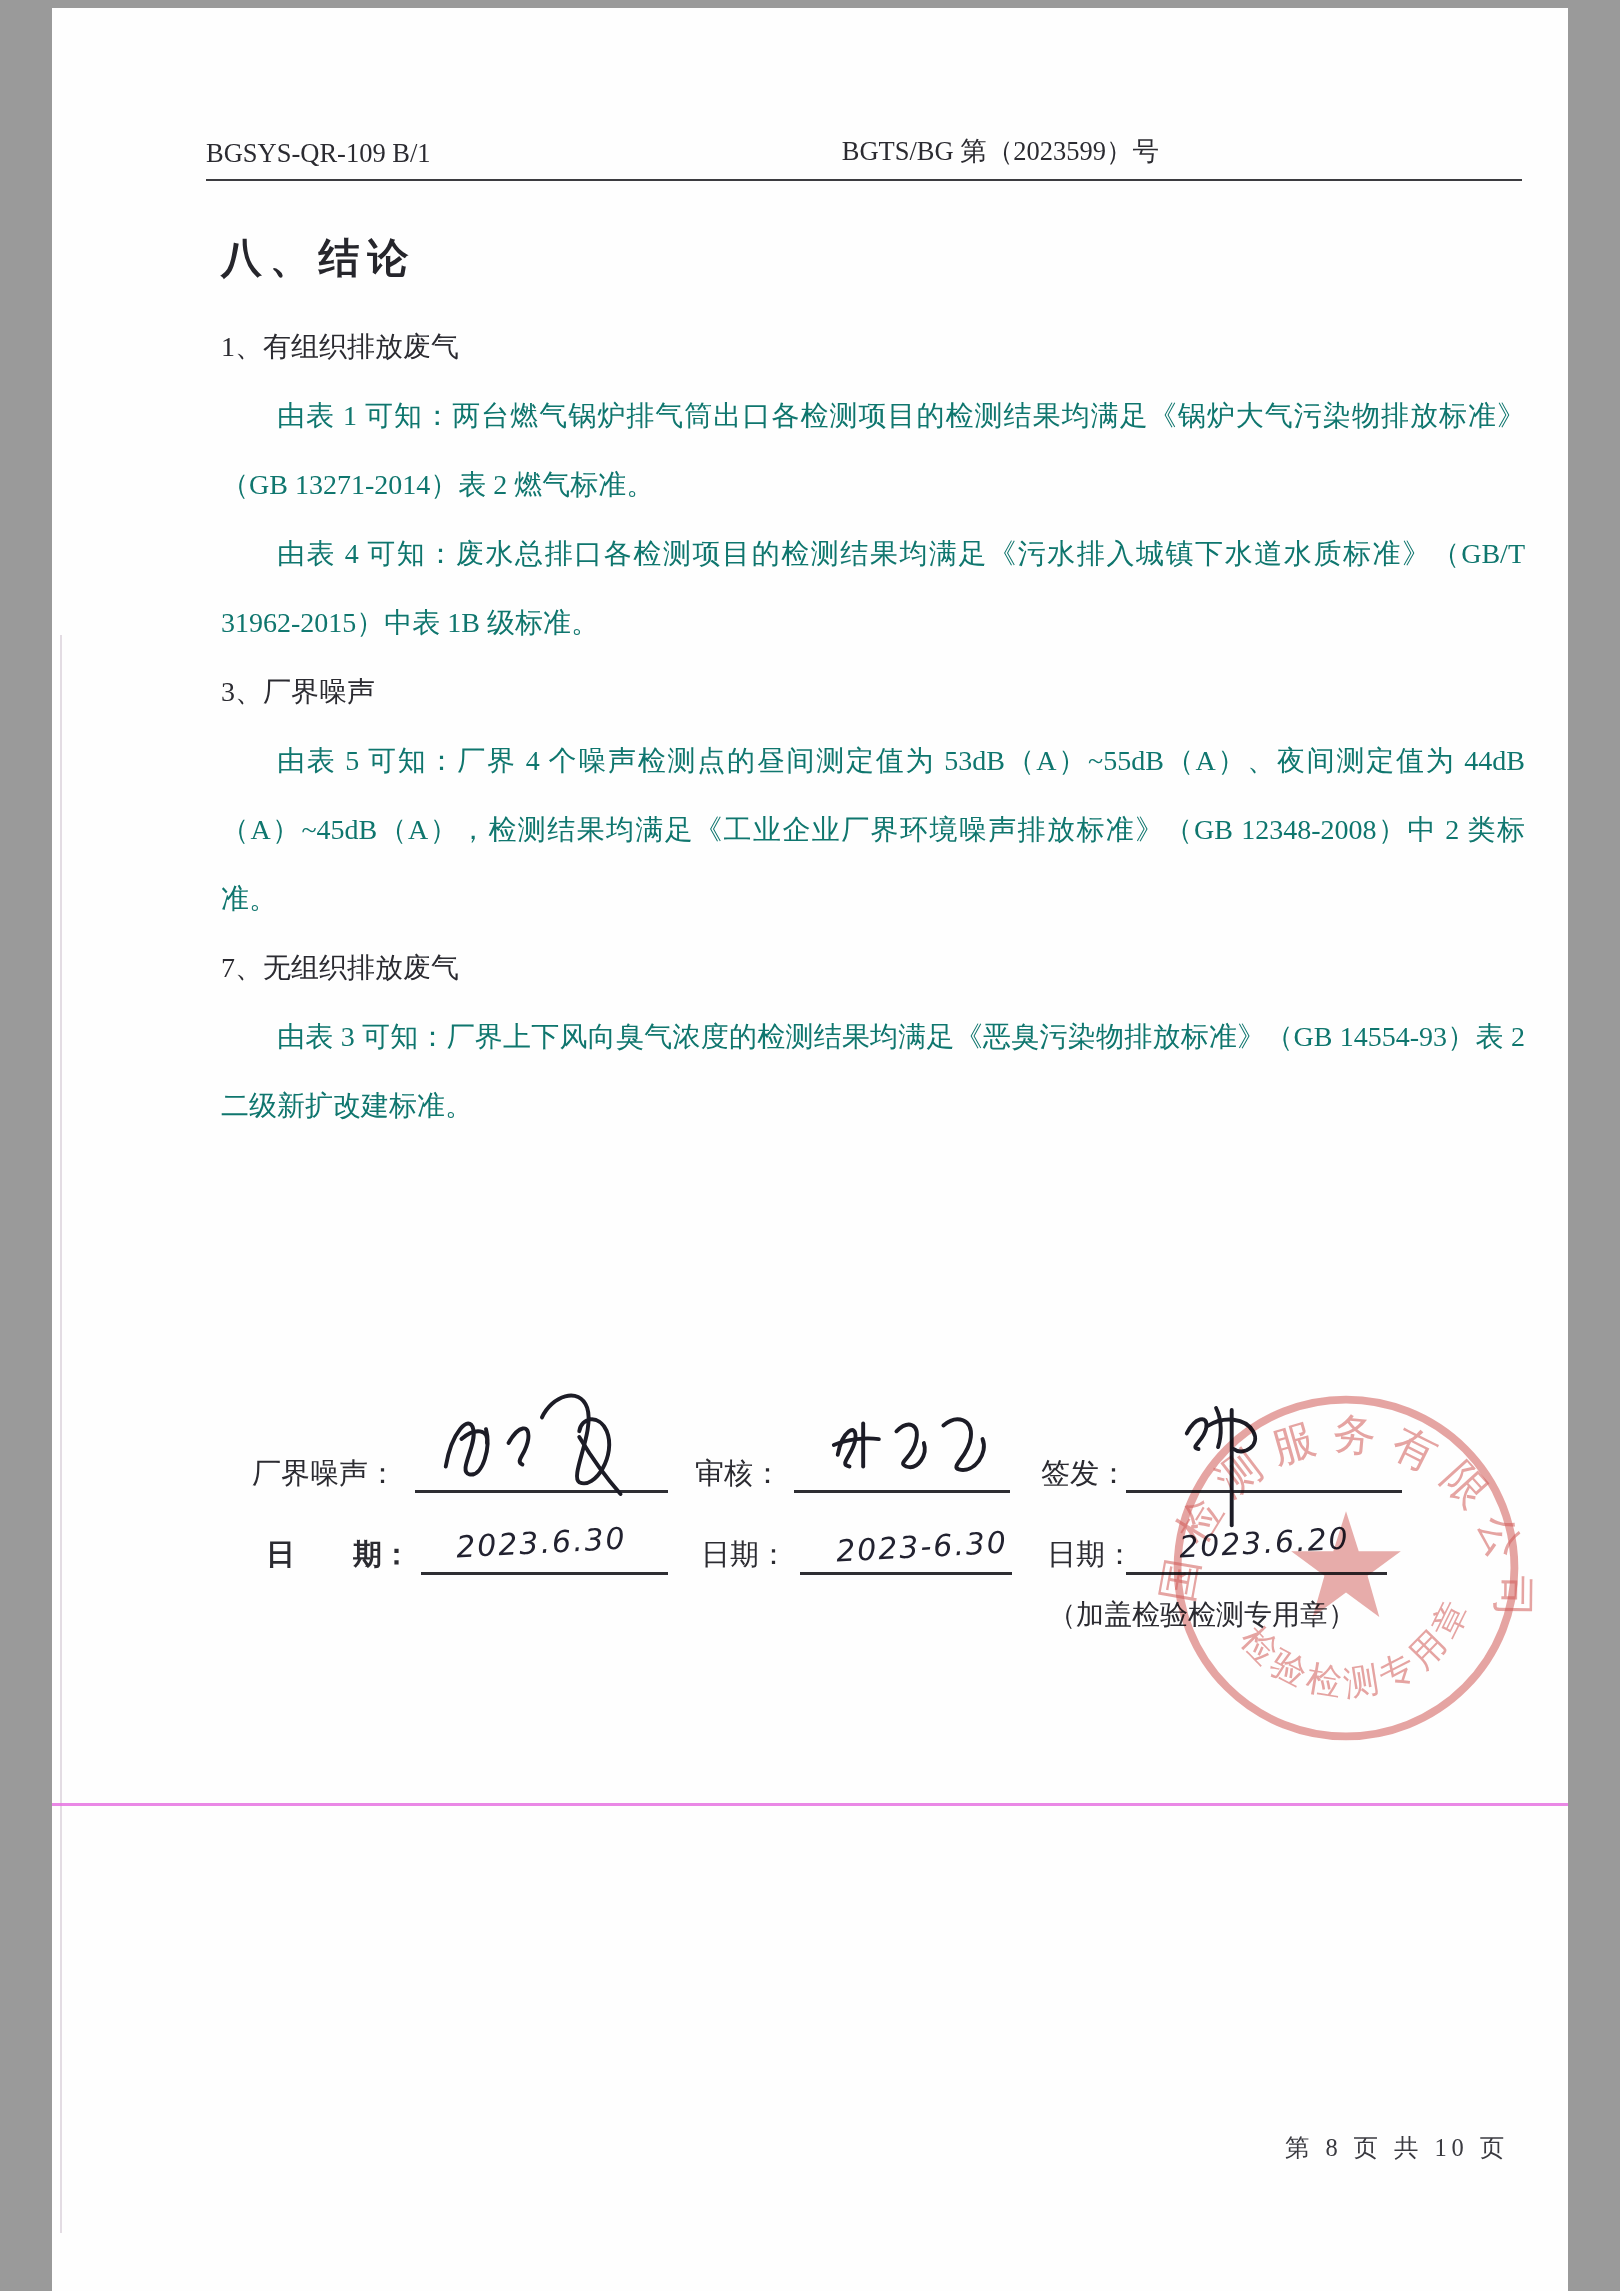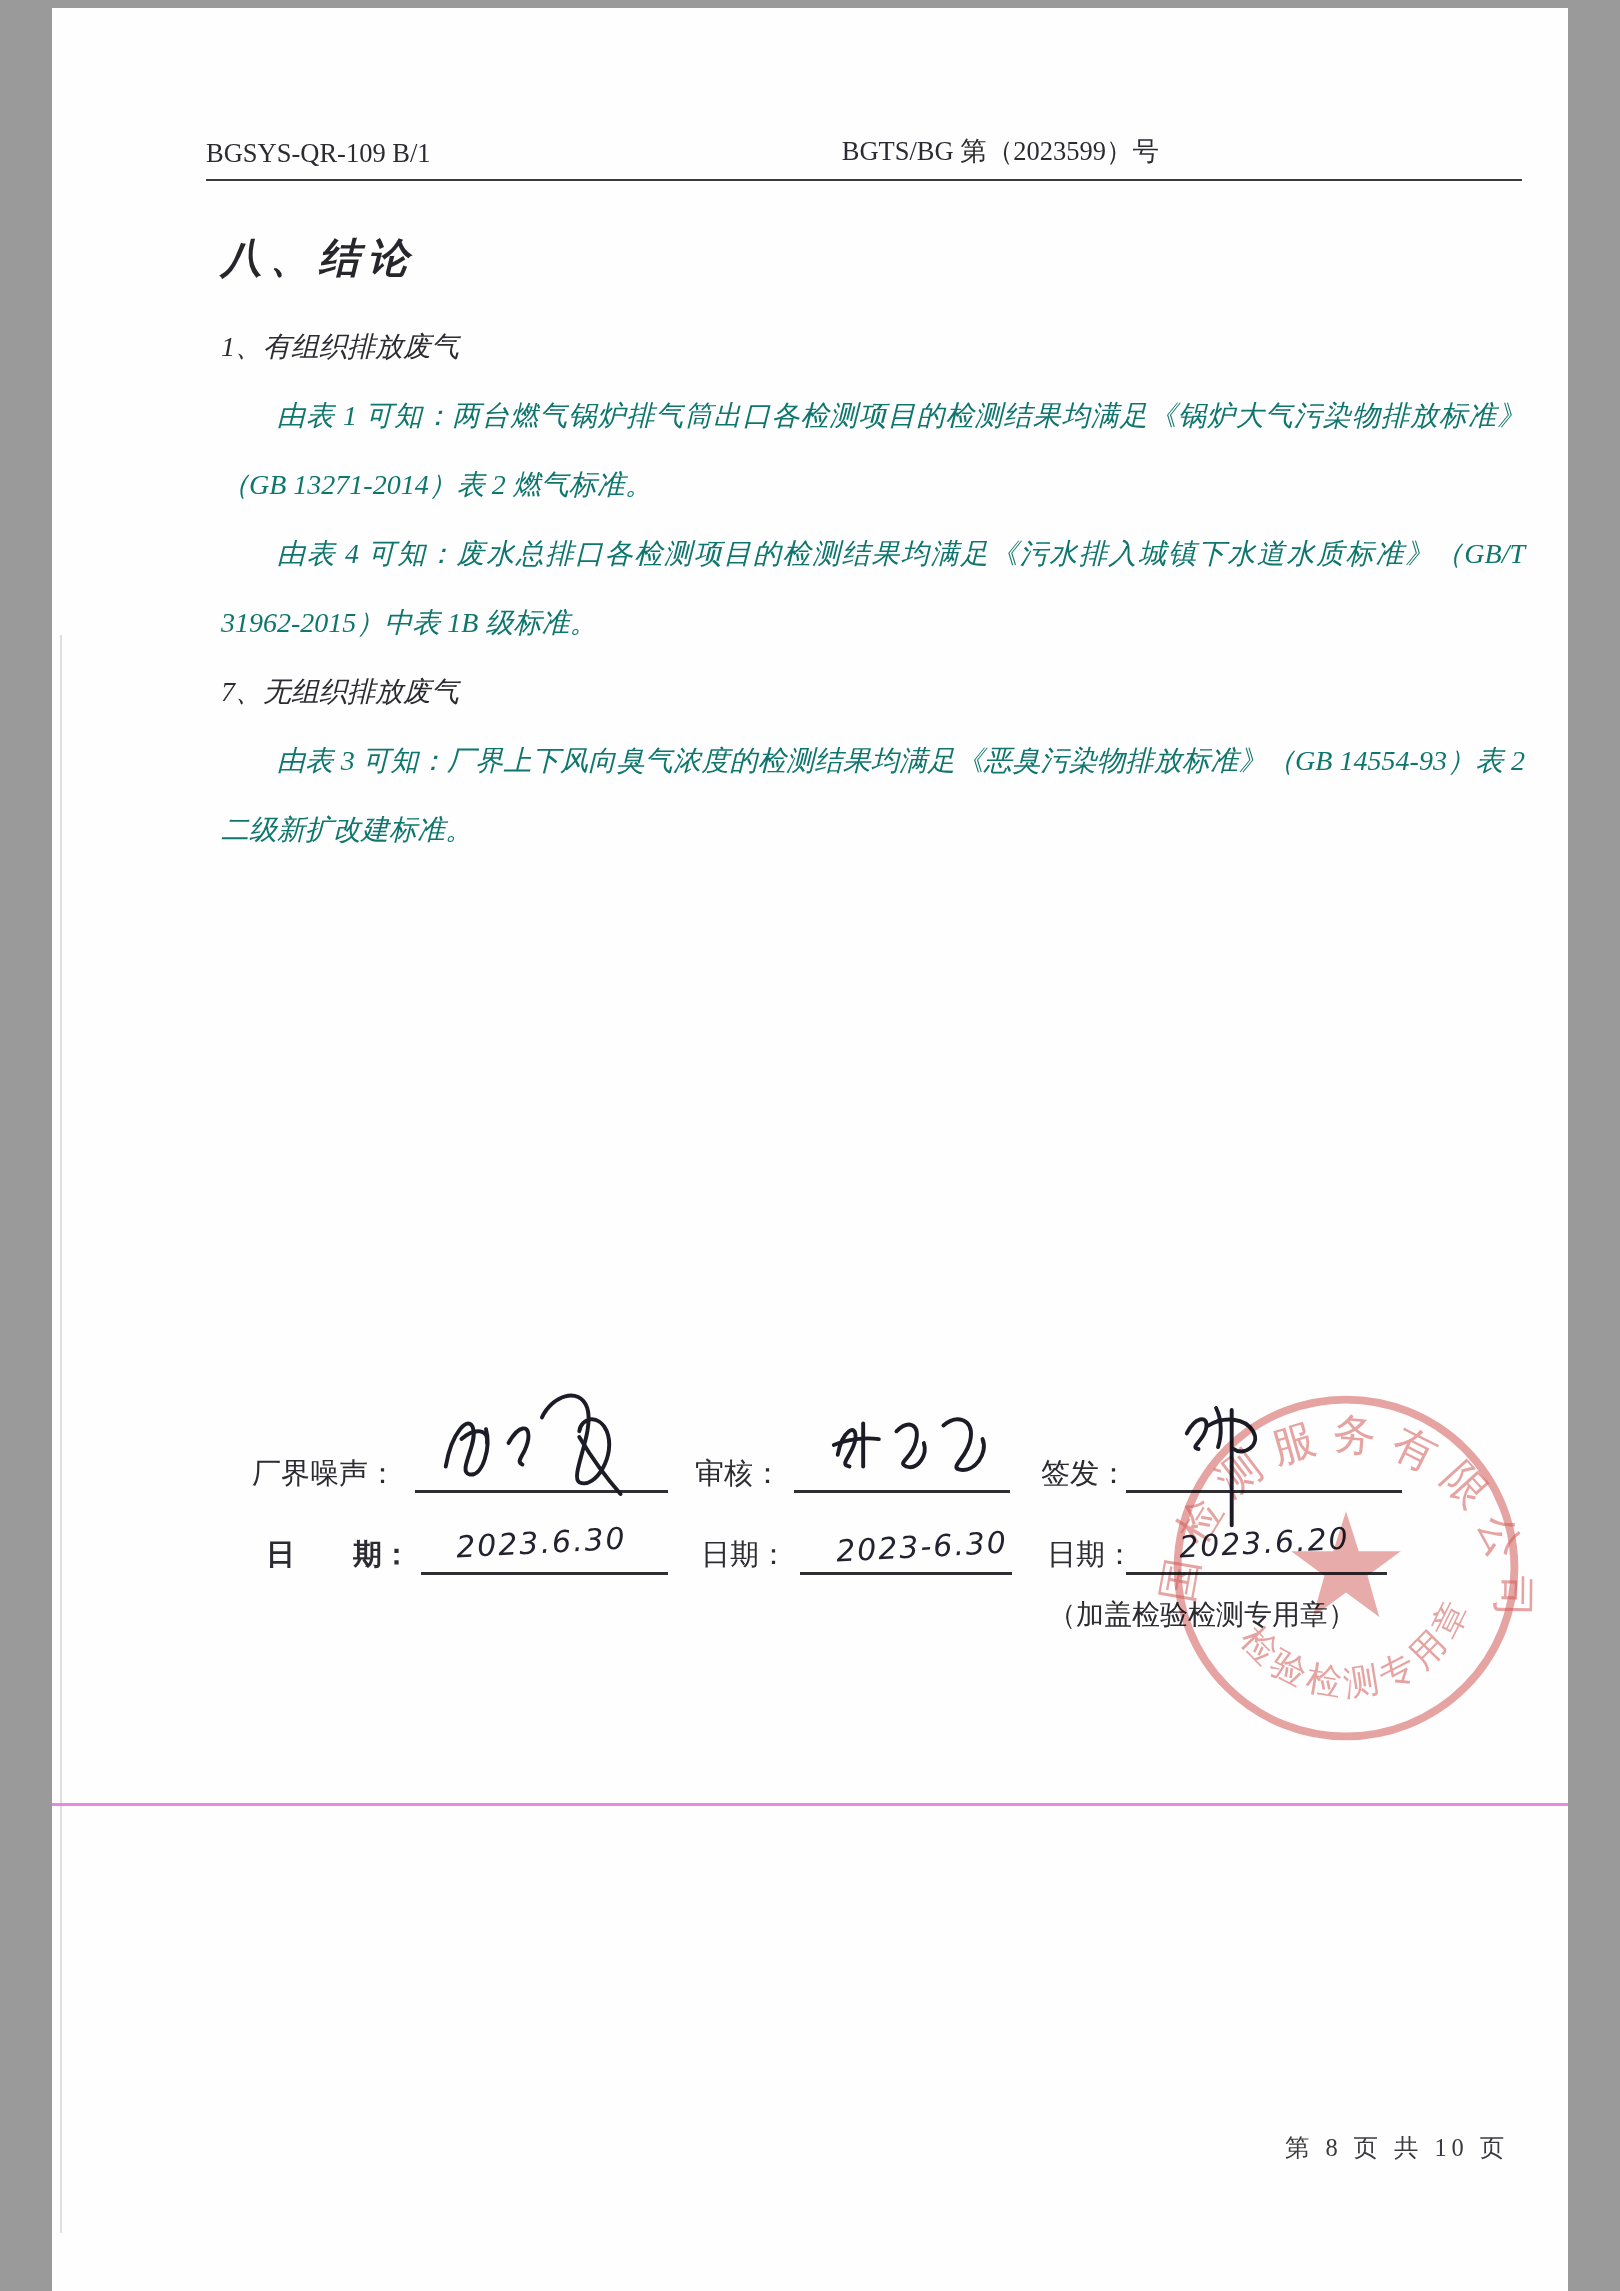--- a/index.html
+++ b/index.html
@@ -24,21 +24,21 @@
   .header{
     position:absolute;left:154px;top:125px;width:1316px;
     display:flex;justify-content:space-between;align-items:flex-end;
     font-size:26.5px;
     padding-bottom:9.8px;
     border-bottom:2.9px solid #3c3c40;
   }
   .header .right{margin-right:363px;}
   
   .content{
-    position:absolute;left:169px;top:223px;width:1304px;font-style:italic;
+    position:absolute;left:169px;top:223px;width:1304px;
   }
   .doc-title{
     font-family:"Liberation Sans","DejaVu Sans",sans-serif;
     font-weight:bold;font-size:41px;letter-spacing:7.8px;
     margin:0 0 25.5px 0;color:#26262c;
   }
   .sec-heading{
     font-size:28px;line-height:69px;color:#2b2b31;
   }
   .sec-body{
@@ -95,20 +95,24 @@
 
     <div>
       <div class="sec-heading">1、有组织排放废气</div>
       <p class="sec-body">由表 1 可知：两台燃气锅炉排气筒出口各检测项目的检测结果均满足《锅炉大气污染物排放标准》（GB 13271-2014）表 2 燃气标准。</p>
     </div>
 
     <div>
       <p class="sec-body">由表 4 可知：废水总排口各检测项目的检测结果均满足《污水排入城镇下水道水质标准》（GB/T 31962-2015）中表 1B 级标准。</p>
     </div>
 
+    <div>
+      <div class="sec-heading">3、厂界噪声</div>
+      <p class="sec-body">由表 5 可知：厂界 4 个噪声检测点的昼间测定值为 53dB（A）~55dB（A）、夜间测定值为 44dB（A）~45dB（A），检测结果均满足《工业企业厂界环境噪声排放标准》（GB 12348-2008）中 2 类标准。</p>
+    </div>
 
     <div>
       <div class="sec-heading">7、无组织排放废气</div>
       <p class="sec-body">由表 3 可知：厂界上下风向臭气浓度的检测结果均满足《恶臭污染物排放标准》（GB 14554-93）表 2 二级新扩改建标准。</p>
     </div>
   </div>
 
   <span class="sig-label" style="left:200px;top:1446px;">厂界噪声：</span>
   <span class="sig-label" style="left:643px;top:1446px;">审核：</span>
   <span class="sig-label" style="left:989px;top:1446px;">签发：</span>

